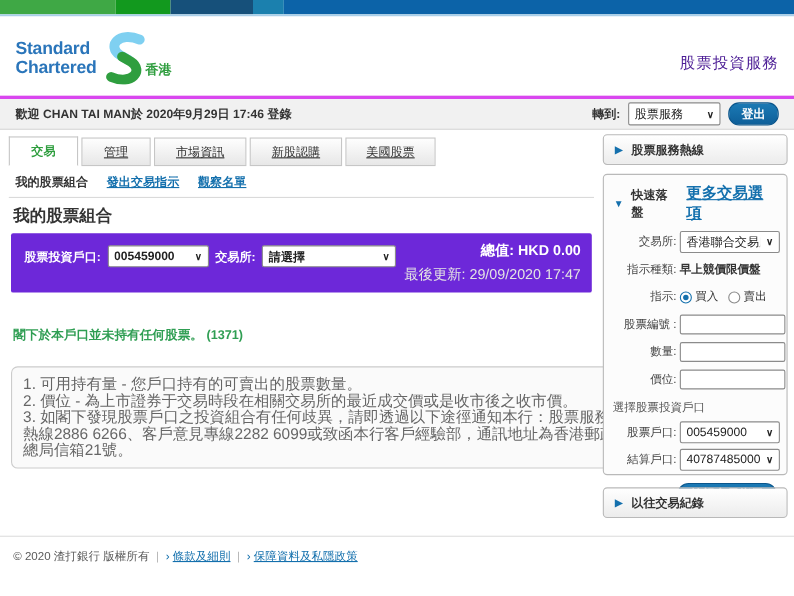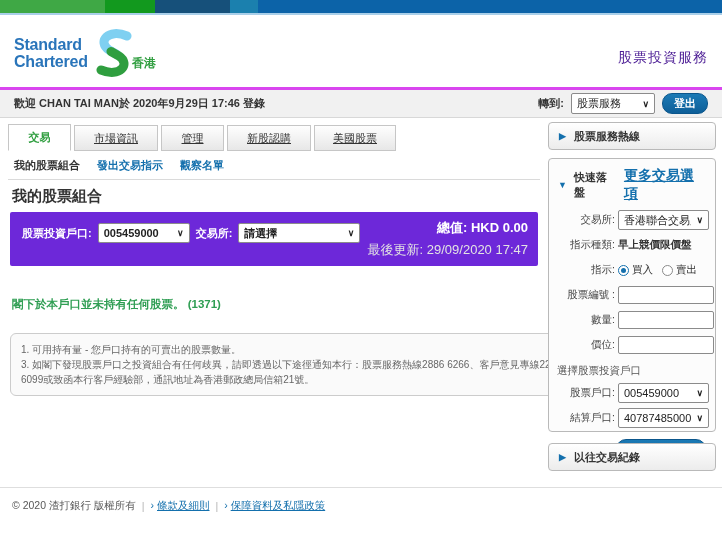--- a/index.html
+++ b/index.html
@@ -47,21 +47,21 @@
          height:26px; border:1px solid #c6c6c6; background:linear-gradient(#fefefe,#e7e7e7);
          margin-right:3px; font-size:11px; color:#333; cursor:pointer; z-index:1; }
   .tab span { text-decoration:underline; }
   .tab.active { background:#fff; border-bottom:1px solid #fff; height:27px; color:#2f9e3f; font-weight:bold; z-index:2; }
   .tab.active span { text-decoration:none; }
   .tw1{width:63px;} .tw2{width:84px;} .tw3{width:63px;} .tw4{width:84px;} .tw5{width:82px;}
 
   
   .subnav { position:absolute; top:158px; left:14px; display:flex; gap:17px; font-size:11px; align-items:center; }
   .subnav .current { font-weight:bold; color:#333; }
-  .subnav a { color:#1470ad; font-weight:bold; cursor:pointer;text-align:center; }
+  .subnav a { color:#1470ad; text-decoration:underline; font-weight:bold; cursor:pointer;text-align:center; }
   .subnav-divider { position:absolute; top:179px; left:8px; width:532px; border-top:1px solid #dadada; }
 
   
   .page-title { position:absolute; top:187px; left:12px; font-size:15px; font-weight:bold; color:#333; }
 
   .acct-panel { position:absolute; top:212px; left:10px; width:528px; height:54px; background:#6d28d9;
                 border-radius:2px; color:#fff; }
   .acct-left { position:absolute; left:12px; top:11px; display:flex; align-items:center; gap:6px;
                font-size:11px; font-weight:bold; white-space:nowrap; }
   .sel-acct { width:92px; } .sel-exch { width:122px; }
@@ -70,21 +70,21 @@
   .updated-line { font-size:13px; color:#e3e3e3; margin-top:4px; }
 
   .thead { position:absolute; top:266px; left:10px; width:528px; height:24px; background:#c2c2c2;
            display:flex; align-items:center; font-size:11px; font-weight:bold; color:#222; }
   .thead .c1{width:78px; padding-left:6px;} .thead .c2{width:87px;} .thead .c3{width:87px;}
   .thead .c4{width:86px;} .thead .c5{width:84px;} .thead .c6{flex:1;}
 
   .empty-msg { position:absolute; top:297px; left:12px; font-size:11.5px; font-weight:bold; color:#2f9e53; }
 
   .notes { position:absolute; top:333px; left:10px; width:568px; border:1px solid #cccccc; border-radius:6px;
-           background:#fafafa; padding:8px 10px; font-size:10px; color:#666; line-height:15px; }
+           background:#fafafa; padding:8px 10px; font-size:14px; color:#666; line-height:15px; }
 
   
   .side-panel { position:absolute; left:548px; width:168px; border:1px solid #b9b9b9; border-radius:4px;
                 background:linear-gradient(#ffffff,#ececec); }
   .panel-head { display:flex; align-items:center; gap:8px; padding:0 10px; height:100%;
                 font-size:11px; font-weight:bold; color:#333; cursor:pointer; }
   .caret { color:#1470ad; font-size:9px; flex-shrink:0; }
   .p1 { top:122px; height:28px; }
   .p3 { top:443px; height:28px; }
   .p2 { top:158px; height:274px; background:#fcfcfc; }
@@ -152,25 +152,25 @@
         <span class="chev">∨</span>
       </div>
       <button class="btn">登出</button>
     </div>
   </div>
 
   <div class="tabs">
     <a class="tab active tw1">
         <span>交易</span>
       </a>
+    <a class="tab tw3">
+        <span>管理</span>
+      </a>
     <a class="tab tw2">
         <span>市場資訊</span>
-      </a>
-    <a class="tab tw3">
-        <span>管理</span>
       </a>
     <a class="tab tw4">
         <span>新股認購</span>
       </a>
     <a class="tab tw5">
         <span>美國股票</span>
       </a>
   </div>
 
   <div class="subnav">
@@ -208,20 +208,21 @@
   </div>
 
 
   <div class="empty-msg">
     <span>閣下於本戶口並未持有任何股票。</span>
     <span>(1371)</span>
   </div>
 
   <div class="notes">
     <div>1. 可用持有量 - 您戶口持有的可賣出的股票數量。</div>
+    <div>2. 價位 - 為上市證券于交易時段在相關交易所的最近成交價或是收市後之收市價。</div>
     <div>3. 如閣下發現股票戶口之投資組合有任何歧異，請即透過以下途徑通知本行：股票服務熱線2886 6266、客戶意見專線2282 6099或致函本行客戶經驗部，通訊地址為香港郵政總局信箱21號。</div>
   </div>
 
   <div class="side-panel p1">
     <div class="panel-head">
       <span class="caret">▶</span>
       <span>股票服務熱線</span>
     </div>
   </div>
 

